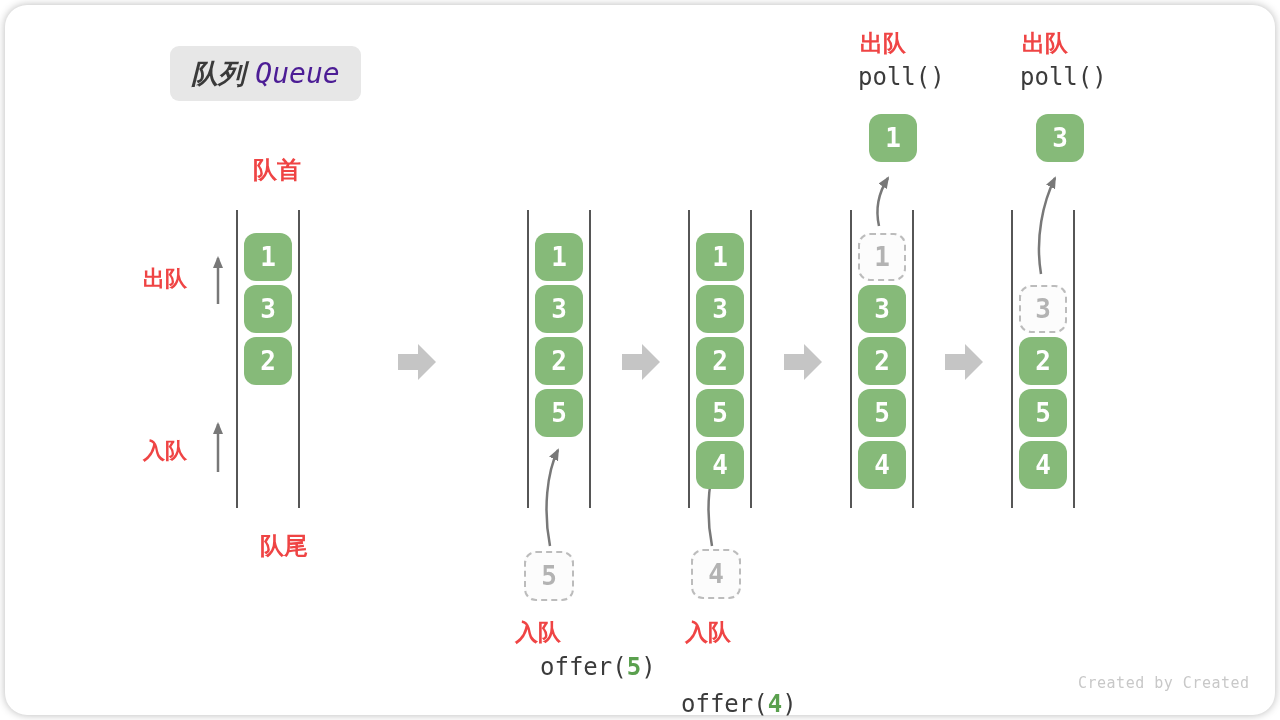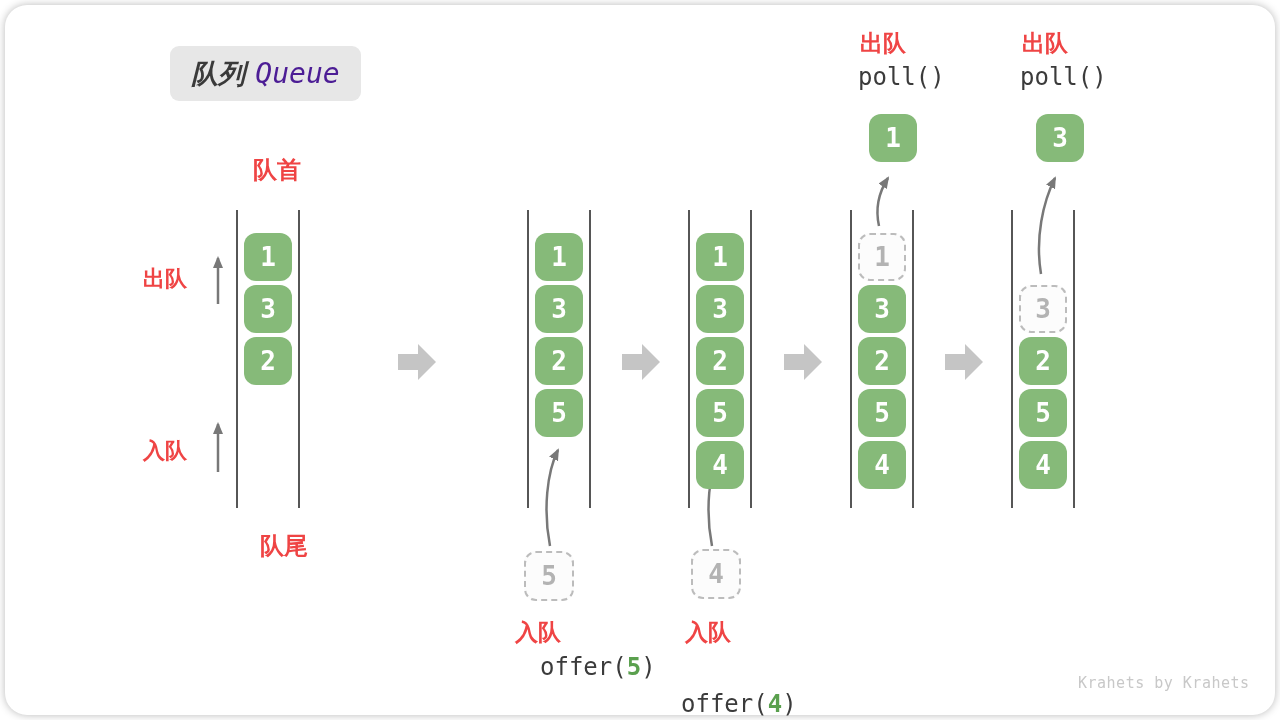--- a/index.html
+++ b/index.html
@@ -123,15 +123,15 @@
 
     <path d="M 879 226 C 875 208 879 192 888 178" fill="none" stroke="#787878" stroke-width="2.5" marker-end="url(#ah)"></path>
     <path d="M 1041 274 C 1035 238 1043 202 1055 178" fill="none" stroke="#787878" stroke-width="2.5" marker-end="url(#ah)"></path>
 
     <polygon points="0,10 20,10 20,0 38,18 20,36 20,26 0,26" fill="#c5c5c5" transform="translate(398,344)"></polygon>
     <polygon points="0,10 20,10 20,0 38,18 20,36 20,26 0,26" fill="#c5c5c5" transform="translate(622,344)"></polygon>
     <polygon points="0,10 20,10 20,0 38,18 20,36 20,26 0,26" fill="#c5c5c5" transform="translate(784,344)"></polygon>
     <polygon points="0,10 20,10 20,0 38,18 20,36 20,26 0,26" fill="#c5c5c5" transform="translate(945,344)"></polygon>
   </svg>
 
-  <div class="watermark">Krahets by Krahets</div>
+  <div class="watermark">Created by Created</div>
 
 </div>
 
 </body></html>

